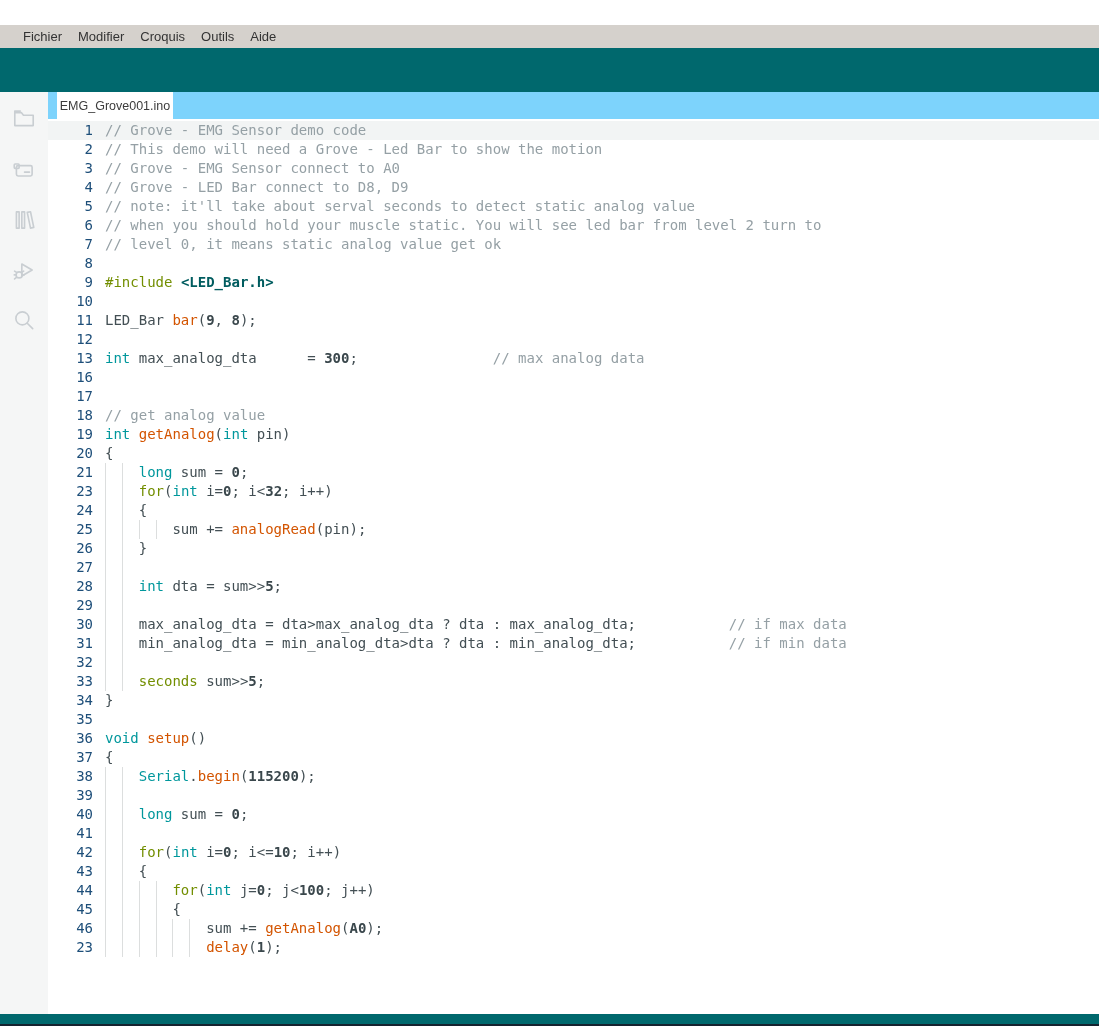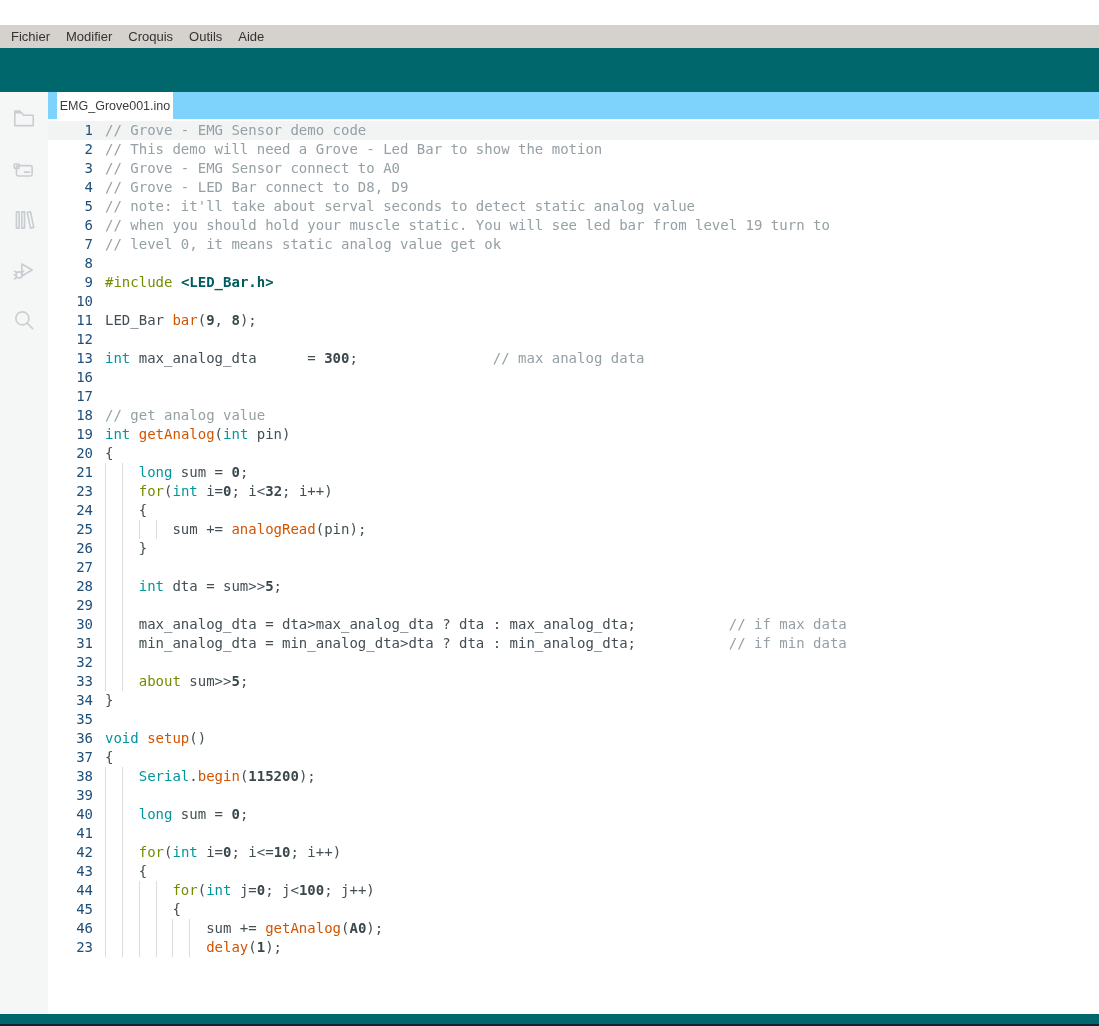--- a/index.html
+++ b/index.html
@@ -2,21 +2,21 @@
 <html><head>
 <meta charset="utf-8">
 <style>
   * { margin:0; padding:0; box-sizing:border-box; }
   html,body { width:1099px; height:1026px; overflow:hidden; }
   body { font-family:"Liberation Sans", sans-serif; background:#ffffff; position:relative; }
 
   
   .titlebar { position:absolute; left:0; top:0; width:1099px; height:25px; background:#d5d1cc;margin-top:32px; }
   .title-text { position:absolute; right:33px; top:5px; font-size:13px; font-weight:bold; color:#2b2b2b; letter-spacing:0.1px; }
-  .menubar { position:absolute; left:0; top:25px; width:1099px; height:23px; background:#d5d1cc; display:flex; align-items:center; padding-left:3px; }
+  .menubar { position:absolute; left:0; top:25px; width:1099px; height:23px; background:#d5d1cc; display:flex; align-items:center; padding-left:15px; }
   .menu-item { font-size:13px; color:#333333; padding:2px 8px; cursor:default; }
 
   
   .toolbar { position:absolute; left:0; top:48px; width:1099px; height:44px; background:#00686d; }
   .tb-btn { position:absolute; top:54px; width:31px; height:31px; border-radius:50%; background:#5c9ea2; border:none; display:flex; align-items:center; justify-content:center; }
   .tb-btn.disabled { background:#2f8286; }
   .tb-verify { left:10px; } .tb-upload { left:46px; } .tb-debug { left:82px; }
   .board-select { position:absolute; left:123px; top:56px; width:232px; height:28px; background:#ffffff; border:1px solid #c9c9c9; border-radius:2px; display:flex; align-items:center; }
   .board-label { font-size:13px; color:#424242; padding-left:17px; flex:1; }
   .board-caret { width:0; height:0; border-left:5px solid transparent; border-right:5px solid transparent; border-top:6px solid #3c3c3c; margin-right:20px; }
@@ -147,21 +147,21 @@
       <div class="row">
         <div class="gut">4</div>
         <div class="code"><span class="tk-c">// Grove - LED Bar connect to D8, D9</span></div>
       </div>
       <div class="row">
         <div class="gut">5</div>
         <div class="code"><span class="tk-c">// note: it'll take about serval seconds to detect static analog value</span></div>
       </div>
       <div class="row">
         <div class="gut">6</div>
-        <div class="code"><span class="tk-c">// when you should hold your muscle static. You will see led bar from level 19 turn to</span></div>
+        <div class="code"><span class="tk-c">// when you should hold your muscle static. You will see led bar from level 2 turn to</span></div>
       </div>
       <div class="row">
         <div class="gut">7</div>
         <div class="code"><span class="tk-c">// level 0, it means static analog value get ok</span></div>
       </div>
       <div class="row">
         <div class="gut">8</div>
         <div class="code"></div>
       </div>
       <div class="row">
@@ -243,21 +243,21 @@
       <div class="row">
         <div class="gut">31</div>
         <div class="code"><span class="guide" style="left: 0ch;"></span><span class="guide" style="left: 2ch;"></span><span class="tk-t">    min_analog_dta = min_analog_dta&gt;dta ? dta : min_analog_dta;           </span><span class="tk-c">// if min data</span></div>
       </div>
       <div class="row">
         <div class="gut">32</div>
         <div class="code"><span class="guide" style="left: 0ch;"></span><span class="guide" style="left: 2ch;"></span></div>
       </div>
       <div class="row">
         <div class="gut">33</div>
-        <div class="code"><span class="guide" style="left: 0ch;"></span><span class="guide" style="left: 2ch;"></span><span class="tk-t">    </span><span class="tk-f">about</span><span class="tk-t"> sum&gt;&gt;</span><span class="tk-n">5</span><span class="tk-t">;</span></div>
+        <div class="code"><span class="guide" style="left: 0ch;"></span><span class="guide" style="left: 2ch;"></span><span class="tk-t">    </span><span class="tk-f">seconds</span><span class="tk-t"> sum&gt;&gt;</span><span class="tk-n">5</span><span class="tk-t">;</span></div>
       </div>
       <div class="row">
         <div class="gut">34</div>
         <div class="code"><span class="tk-t">}</span></div>
       </div>
       <div class="row">
         <div class="gut">35</div>
         <div class="code"></div>
       </div>
       <div class="row">

